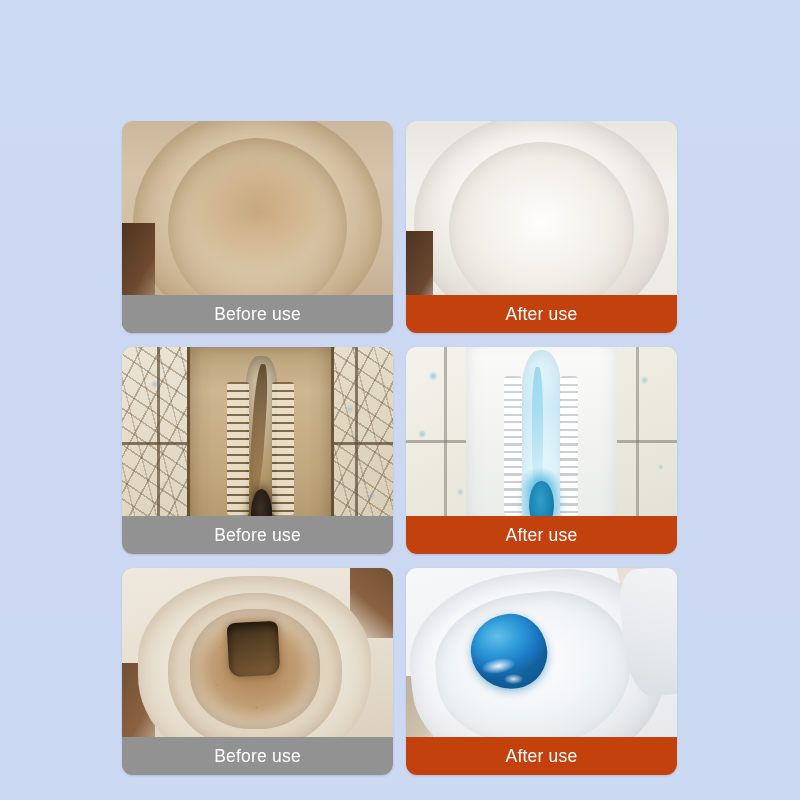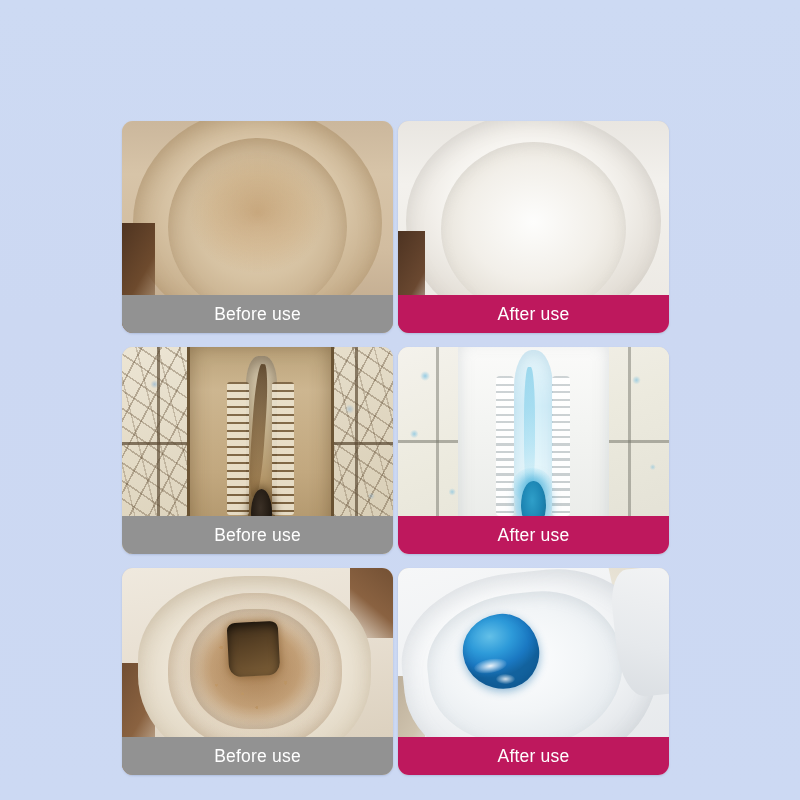--- a/index.html
+++ b/index.html
@@ -51,21 +51,21 @@
     position: absolute;
     left: 122px;
     top: 121px;
     width: 556px;
     display: flex;
     flex-direction: column;
     gap: 14px;
   }
   .row {
     display: flex;
-    gap: 5px;
+    gap: 13px;
   }
   .card {
     position: relative;
     width: 271px;
     height: 212px;
     border-radius: 11px;
     overflow: hidden;
     background: #d8cfc2;
     box-shadow: 0 1px 2px rgba(90,110,160,0.25);
   }
@@ -87,21 +87,21 @@
     height: 38px;
     display: flex;
     align-items: center;
     justify-content: center;
     color: #ffffff;
     font-size: 17.5px;
     font-family: "Liberation Sans", sans-serif;
     letter-spacing: 0.2px;
   }
   .label-bar.before { background: #929292; }
-  .label-bar.after  { background: #be185d; }
+  .label-bar.after  { background: #c2410c; }
 
   
 
   
   .p-before1 {
     background:
       radial-gradient(ellipse 60% 55% at 50% 45%, rgba(150,95,40,0.30) 0%, rgba(150,95,40,0.10) 45%, rgba(0,0,0,0) 70%),
       linear-gradient(180deg, #cbb79c 0%, #d7c4a8 25%, #d2bda0 60%, #bda68a 100%);
   }
   .p-before1::before {

